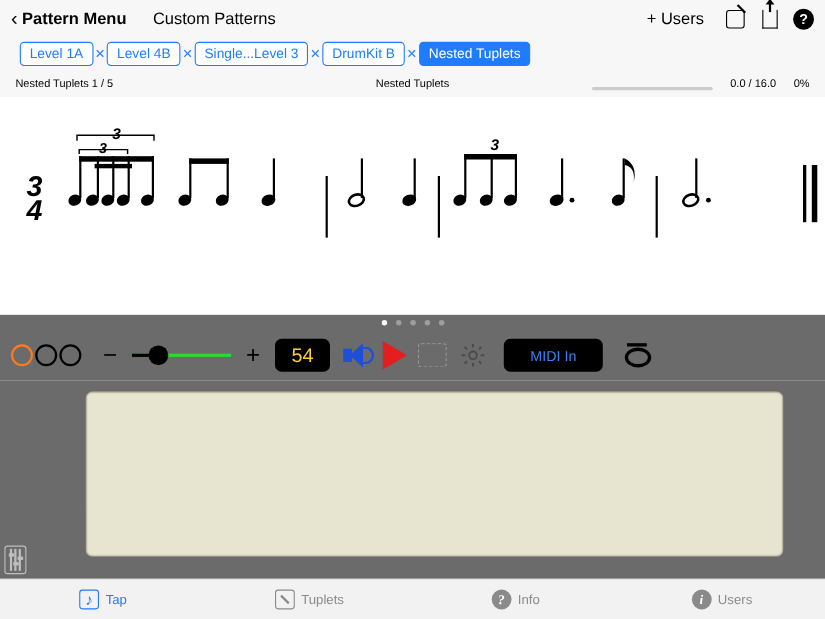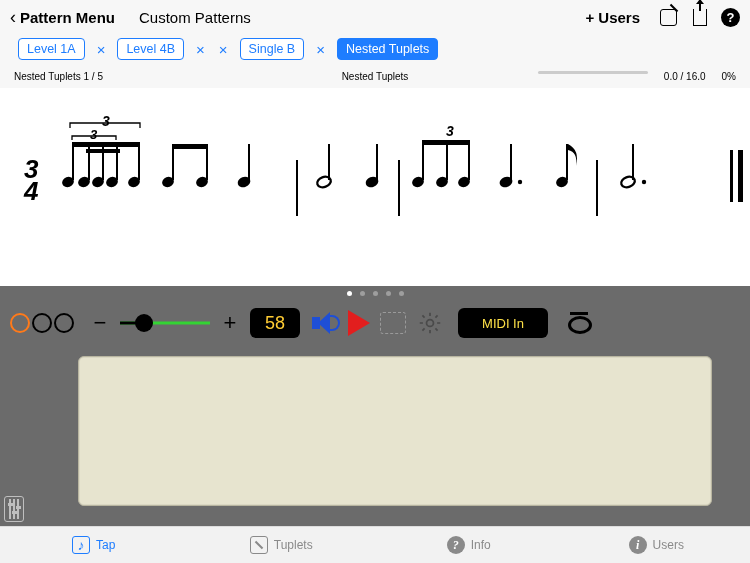--- a/index.html
+++ b/index.html
@@ -4,38 +4,38 @@
 <style>
   * { box-sizing: border-box; margin: 0; padding: 0; font-family: -apple-system, "Helvetica Neue", Arial, sans-serif; }
   html, body { width: 750px; height: 563px; background: #f7f7f7; overflow: hidden; }
 
   
   .topbar { height: 34px; display: flex; align-items: center; padding: 0 10px; font-size: 15px; color: #000; }
   .back-ch { font-size: 18px; margin-right: 4px; }
   .back-label { font-weight: 700; }
   .title { margin-left: 24px; font-weight: 400; }
   .topbar .spacer { flex: 1; }
-  .plus-users { font-size: 15px; margin-right: 12px; cursor: pointer; font-weight: bold; }
+  .plus-users { font-size: 15px; margin-right: 12px; cursor: pointer; }
   .compose { width: 17px; height: 17px; border: 1.4px solid #000; border-radius: 3px; position: relative; display: inline-block; margin: 0 8px; }
   .compose::after { content: ""; position: absolute; width: 10px; height: 2px; background: #000; top: -3px; right: -3px; transform: rotate(45deg); }
   .share-ic { width: 14px; height: 17px; border: 1.4px solid #000; border-top: none; margin: 0 8px; position: relative; display: inline-block; }
   .share-ic::before { content: ""; position: absolute; width: 2px; height: 12px; background: #000; left: 5px; top: -10px; }
   .share-ic::after { content: ""; position: absolute; left: 1.5px; top: -10px; width: 0; height: 0; border-left: 4.5px solid transparent; border-right: 4.5px solid transparent; border-bottom: 5px solid #000; }
   .help-ic { width: 19px; height: 19px; border-radius: 50%; background: #000; color: #fff; font-size: 13px; font-weight: 700; display: inline-flex; align-items: center; justify-content: center; margin-left: 6px; }
 
   
-  .chips { height: 30px; display: flex; align-items: center; gap: 10px; padding: 0 18px; }
+  .chips { height: 30px; display: flex; align-items: center; padding: 0 18px; }
   .chip { display: flex; align-items: center; height: 22px; border: 1px solid #1e7dff; border-radius: 4px; color: #1e7dff; font-size: 12.5px; padding: 0 8px; background: #fff; cursor: pointer; }
   .chip.active { background: #1e7dff; color: #fff; }
   .chip-x { color: #1e7dff; font-size: 15px; margin-left: 0; padding: 0 2px; cursor: pointer; }
 
   
   .status { height: 24px; display: flex; align-items: center; font-size: 10px; padding: 0 14px; }
   .status .mid { position: absolute; left: 50%; transform: translateX(-50%); }
-  .status .right { margin-left: auto; display: flex; align-items: flex-start; gap: 16px; }
+  .status .right { margin-left: auto; display: flex; align-items: flex-end; gap: 16px; }
   .progress-track { width: 110px; height: 3px; background: #ccc; border-radius: 2px; }
 
   
   .notation { height: 198px; background: #fff; position: relative; }
   .notation svg { position: absolute; left: 0; top: 0; }
 
   
   .dots-bar { height: 14px; background: #6b6b6b; display: flex; align-items: center; justify-content: center; gap: 8px; }
   .dot { width: 5px; height: 5px; border-radius: 50%; background: #9e9e9e; }
   .dot.on { background: #fff; }
@@ -52,21 +52,21 @@
   .slider-track::before { content: ""; position: absolute; left: 0; width: 30%; height: 100%; background: #000; }
   .slider-thumb { position: absolute; left: 27%; top: 50%; width: 18px; height: 18px; background: #000; border-radius: 50%; transform: translate(-50%, -50%); }
   .tempo-box { width: 50px; height: 30px; background: #000; color: #ffcc33; border-radius: 6px; font-size: 18px; font-weight: 500; display: flex; align-items: center; justify-content: center; }
   .speaker { width: 28px; height: 26px; position: relative; }
   .speaker::before { content: ""; position: absolute; left: 2px; top: 7px; width: 8px; height: 12px; background: #1e4fd6; }
   .speaker::after { content: ""; position: absolute; left: 8px; top: 2px; width: 0; height: 0; border-top: 11px solid transparent; border-bottom: 11px solid transparent; border-right: 12px solid #1e4fd6; }
   .speaker-arc { position: absolute; left: 20px; top: 5px; width: 10px; height: 16px; border: 2px solid #1e4fd6; border-left: none; border-radius: 0 16px 16px 0; }
   .play { width: 0; height: 0; border-top: 13px solid transparent; border-bottom: 13px solid transparent; border-left: 22px solid #e21e1e; cursor: pointer; }
   .rec-box { width: 26px; height: 22px; border: 1.5px dashed #9a9a9a; border-radius: 3px; }
   .gear { width: 28px; height: 28px; color: #4a4a4a; display: flex; align-items: center; justify-content: center; font-size: 26px; }
-  .midi-box { width: 90px; height: 30px; background: #000; color: #fde047; border-radius: 6px; font-size: 13px; display: flex; align-items: center; justify-content: center; margin-left: 4px; }
+  .midi-box { width: 90px; height: 30px; background: #000; color: #3b82f6; border-radius: 6px; font-size: 13px; display: flex; align-items: center; justify-content: center; margin-left: 4px; }
   .whole-note { margin-left: 10px; position: relative; width: 22px; height: 14px; }
   .whole-note::before { content: ""; position: absolute; width: 18px; height: 3px; background: #000; left: 2px; top: -4px; }
   .whole-note::after { content: ""; position: absolute; width: 18px; height: 12px; border: 3px solid #000; border-radius: 50%; left: 0; top: 0; }
 
   
   .pad-area { height: 180px; background: #6b6b6b; position: relative; }
   .pad { position: absolute; left: 78px; right: 38px; top: 10px; bottom: 20px; background: #e7e4cf; border: 1px solid #b8b5a0; border-radius: 6px; box-shadow: inset 0 0 0 1px rgba(0,0,0,0.05); }
   .mixer { position: absolute; left: 4px; bottom: 4px; width: 20px; height: 26px; border: 1px solid #bfbfbf; border-radius: 3px; display: flex; align-items: center; justify-content: center; gap: 2px; padding: 2px; }
   .mixer span { width: 2px; height: 100%; background: #bfbfbf; position: relative; }
   .mixer span::after { content: ""; position: absolute; width: 5px; height: 3px; background: #bfbfbf; left: -1.5px; }
@@ -98,22 +98,23 @@
   <span class="compose"></span>
   <span class="share-ic"></span>
   <span class="help-ic">?</span>
 </div>
 
 <div class="chips" id="chips">
     <div class="chip">Level 1A</div>
     <span class="chip-x">×</span>
     <div class="chip">Level 4B</div>
     <span class="chip-x">×</span>
-    <span class="chip-x">×</span>
-    <div class="chip">Single B</div>
+    <div class="chip">Single...Level 3</div>
+    <span class="chip-x">×</span>
+    <div class="chip">DrumKit B</div>
     <span class="chip-x">×</span>
     <div class="chip active">Nested Tuplets</div>
   </div>
 
 <div class="status">
   <span>Nested Tuplets 1 / 5</span>
   <span class="mid">Nested Tuplets</span>
   <div class="right">
     <div class="progress-track"></div>
     <span>0.0 / 16.0</span>
@@ -221,21 +222,21 @@
     <div class="cc"></div>
   </div>
   <div class="tempo-area">
     <div class="pm">−</div>
     <div class="slider">
       <div class="slider-track"></div>
       <div class="slider-thumb"></div>
     </div>
     <div class="pm">+</div>
   </div>
-  <div class="tempo-box">58</div>
+  <div class="tempo-box">54</div>
   <div class="speaker">
       <div class="speaker-arc"></div>
     </div>
   <div class="play"></div>
   <div class="rec-box"></div>
   <div class="gear">
     <svg width="26" height="26" viewBox="0 0 24 24" fill="none" stroke="#4a4a4a" stroke-width="1.6">
       <circle cx="12" cy="12" r="3.2"></circle>
       <path d="M12 2.5v3M12 18.5v3M2.5 12h3M18.5 12h3M5 5l2 2M17 17l2 2M19 5l-2 2M7 17l-2 2"></path>
     </svg>

